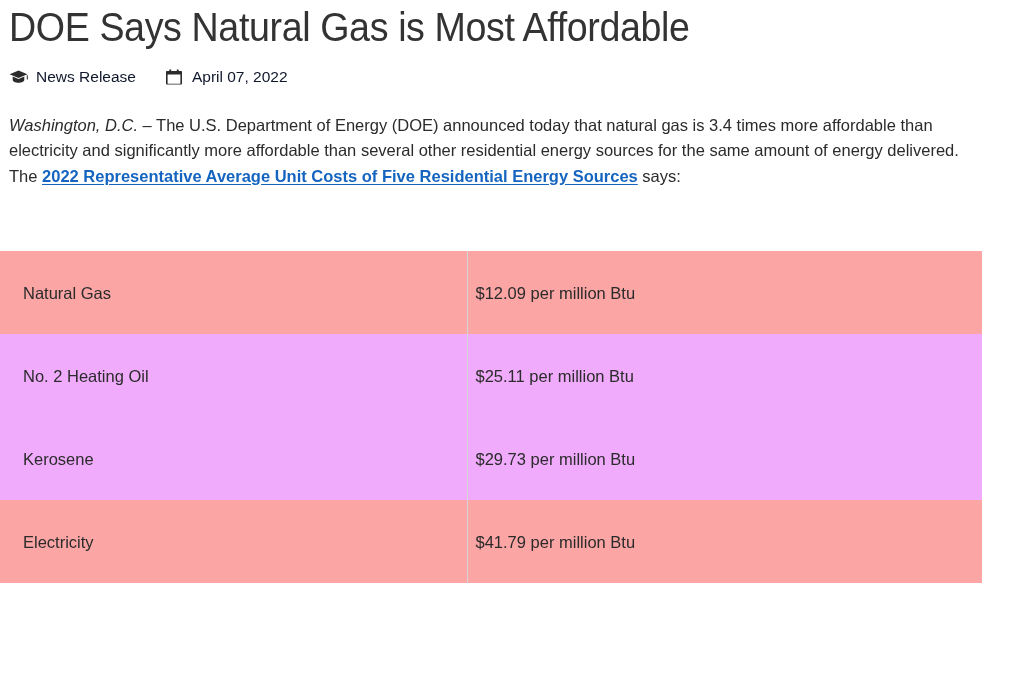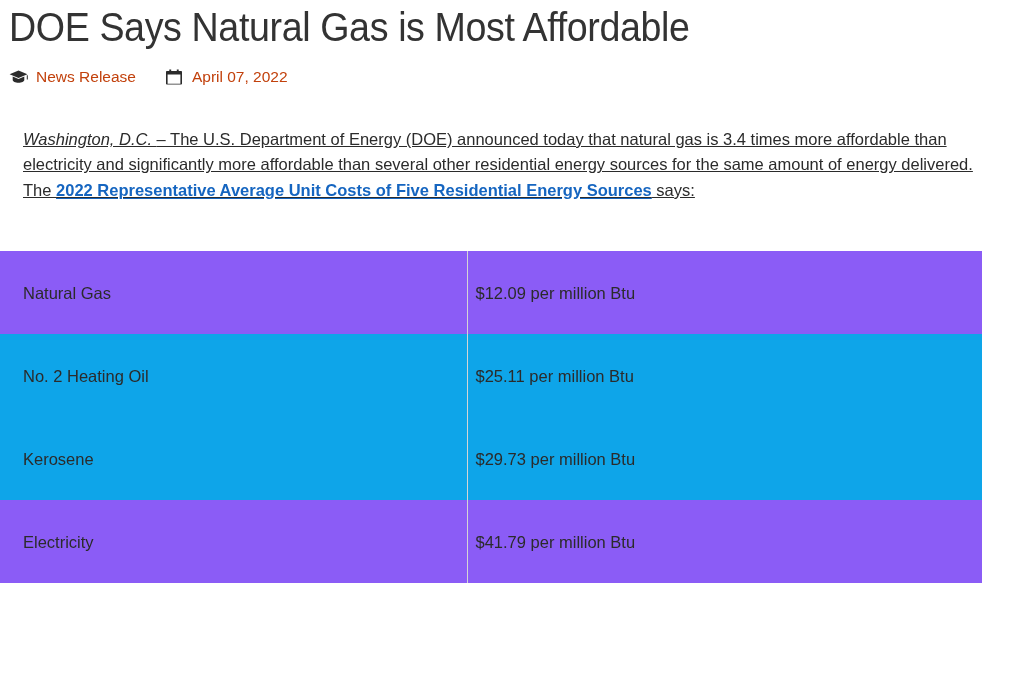--- a/index.html
+++ b/index.html
@@ -39,21 +39,21 @@
     white-space: nowrap;
   }
 
   
   .meta-row {
     display: flex;
     align-items: center;
     margin-top: 14px;
     height: 22px;
     font-size: 15.5px;
-    color: #c2410c;
+    color: #0f172a;
   }
   .meta-item {
     display: flex;
     align-items: center;
     white-space: nowrap;
   }
   .meta-item + .meta-item { margin-left: 29px; }
   .meta-icon {
     display: inline-flex;
     align-items: center;
@@ -62,28 +62,27 @@
     height: 16px;
     margin-right: 8px;
     color: #2b2b2b;
     flex: 0 0 auto;
   }
   .meta-icon svg { display: block; }
   .meta-label { line-height: 1; }
 
   
   .body-para {
-    margin: 14px;
+    margin: 0;
     padding-top: 25px;
     font-size: 16.5px;
     line-height: 25.4px;
     color: #2b2b2b;
     max-width: 966px;
     text-align: left;
-    text-decoration: underline;
   }
   .body-para .dateline {
     font-style: italic;
   }
   .inline-link {
     color: #1565c0;
     font-weight: 700;
     text-decoration: underline;
     text-underline-offset: 2px;
     cursor: pointer;
@@ -94,22 +93,22 @@
     position: absolute;
     left: 0;
     top: 251px;
     width: 982px;
     border-collapse: collapse;
     table-layout: fixed;
     font-size: 16.5px;
     color: #2b2b2b;
   }
   .cost-table tr { height: 83px; }
-  .cost-table tr.row-odd  { background: #8b5cf6; }
-  .cost-table tr.row-even { background: #0ea5e9; }
+  .cost-table tr.row-odd  { background: #fca5a5; }
+  .cost-table tr.row-even { background: #f0abfc; }
   .cost-table td {
     vertical-align: middle;
     padding: 0;
     border: 0;
     line-height: 22px;
   }
   .cost-table td.col-source {
     width: 467px;
     padding-left: 23px;
     border-right: 1px solid #d5d5d5;

